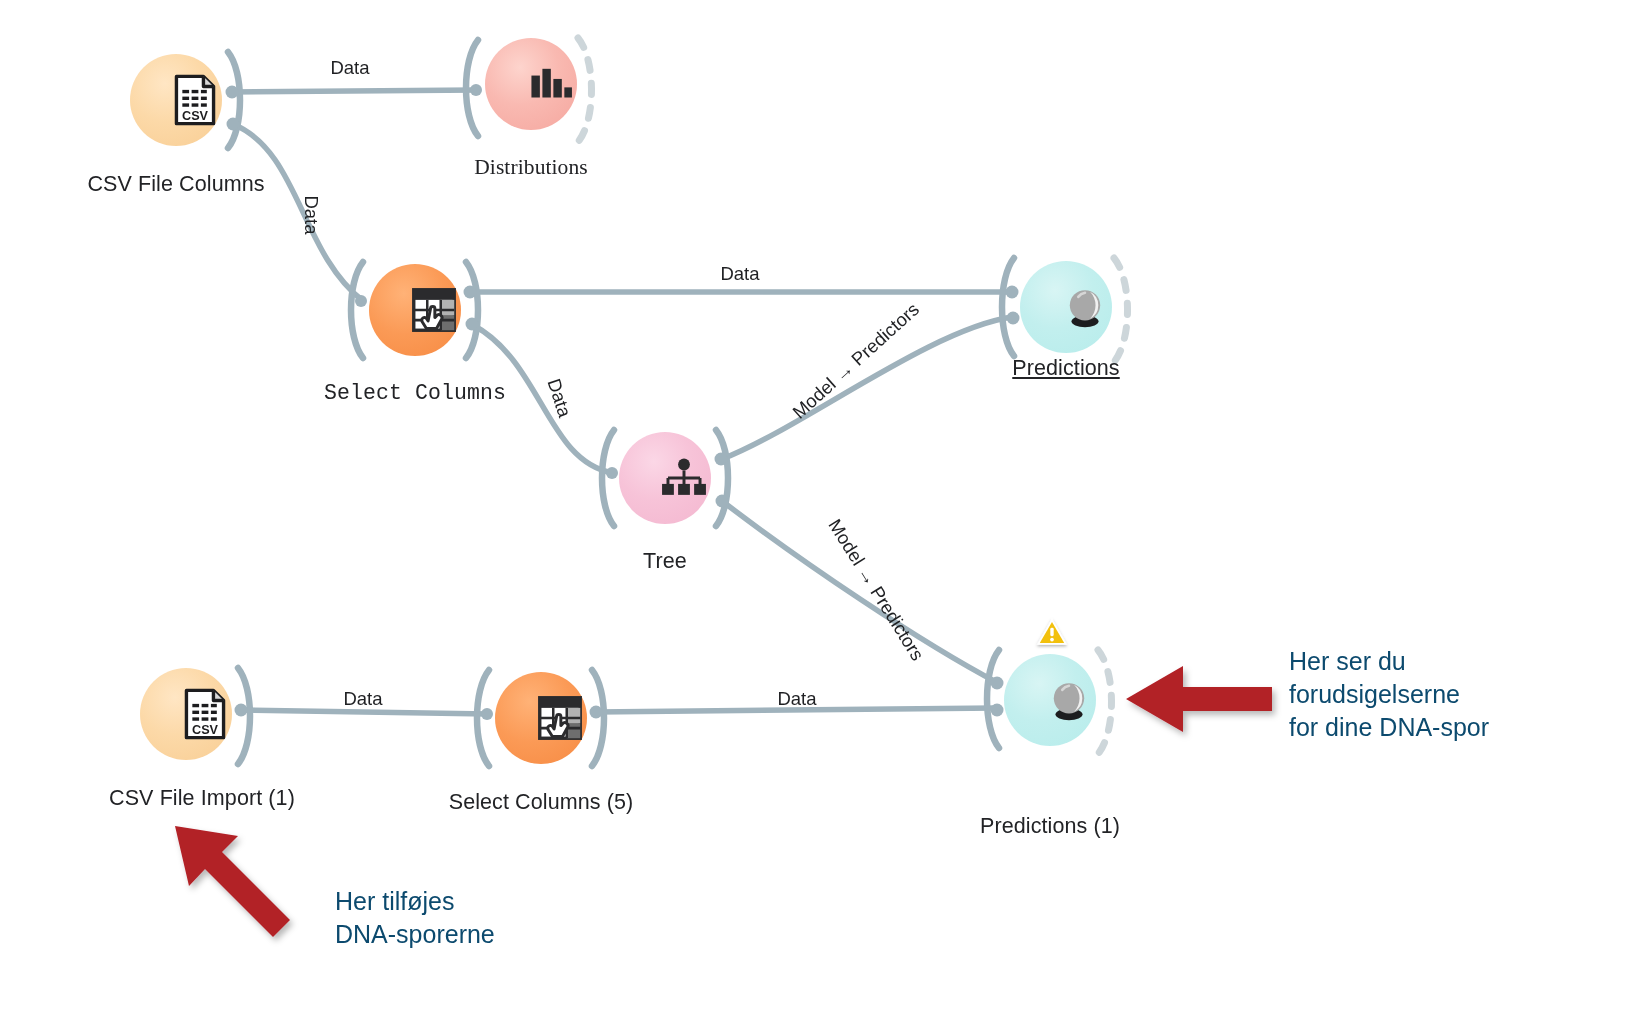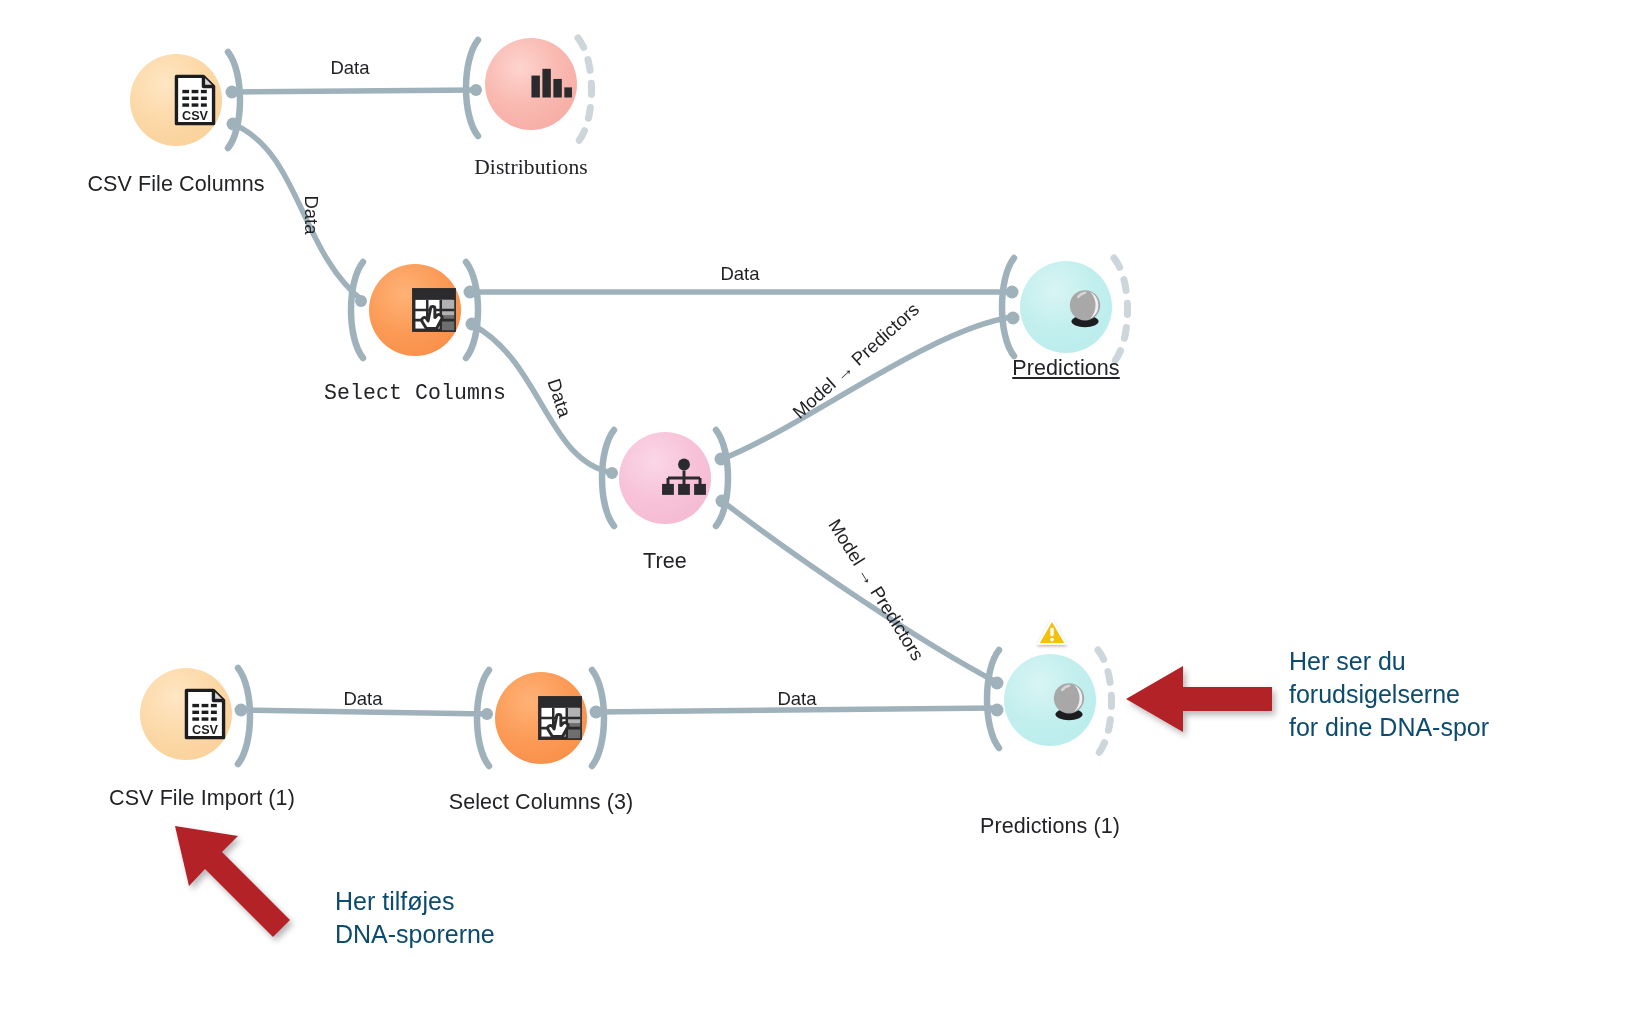--- a/index.html
+++ b/index.html
@@ -277,21 +277,21 @@
       <rect x="40" y="38" width="16" height="18" fill="#6e6e6e"></rect>
       <g stroke="#2b2b2d" stroke-width="3">
         <line x1="24" y1="20" x2="24" y2="56"></line>
         <line x1="40" y1="20" x2="40" y2="56"></line>
         <line x1="8" y1="32" x2="56" y2="32"></line>
         <line x1="8" y1="44" x2="56" y2="44"></line>
       </g>
       <path d="M28 30 c0-3 5-3 5 0 v11 l3-3 c3-2 7 2 5 5 l-6 11 h-12 l-5-8 c-2-4 3-7 5-4 l2 3 Z" fill="#ffffff" stroke="#2b2b2d" stroke-width="3.5" stroke-linejoin="round"></path>
     </svg>
   </div>
-  <div class="node-label" style="left:541px; top:790px;">Select Columns (3)</div>
+  <div class="node-label" style="left:541px; top:790px;">Select Columns (5)</div>
 
   <div class="node predictions" style="left:1050px; top:700px;">
     <svg class="node-icon" viewBox="0 0 64 64">
       <ellipse cx="32" cy="49" rx="16" ry="7" fill="#1d1d1f"></ellipse>
       <circle cx="32" cy="30" r="18" fill="#a8a8a8"></circle>
       <path d="M38 14 a18 18 0 0 1 0 32 a23 23 0 0 0 0 -32 Z" fill="#f4f4f4" opacity="0.95"></path>
       <path d="M24 20 a13 13 0 0 1 8 -5" stroke="#d6d6d6" stroke-width="3" fill="none" stroke-linecap="round"></path>
     </svg>
   </div>
   <div class="node-label" style="left:1050px; top:814px;">Predictions (1)</div>

